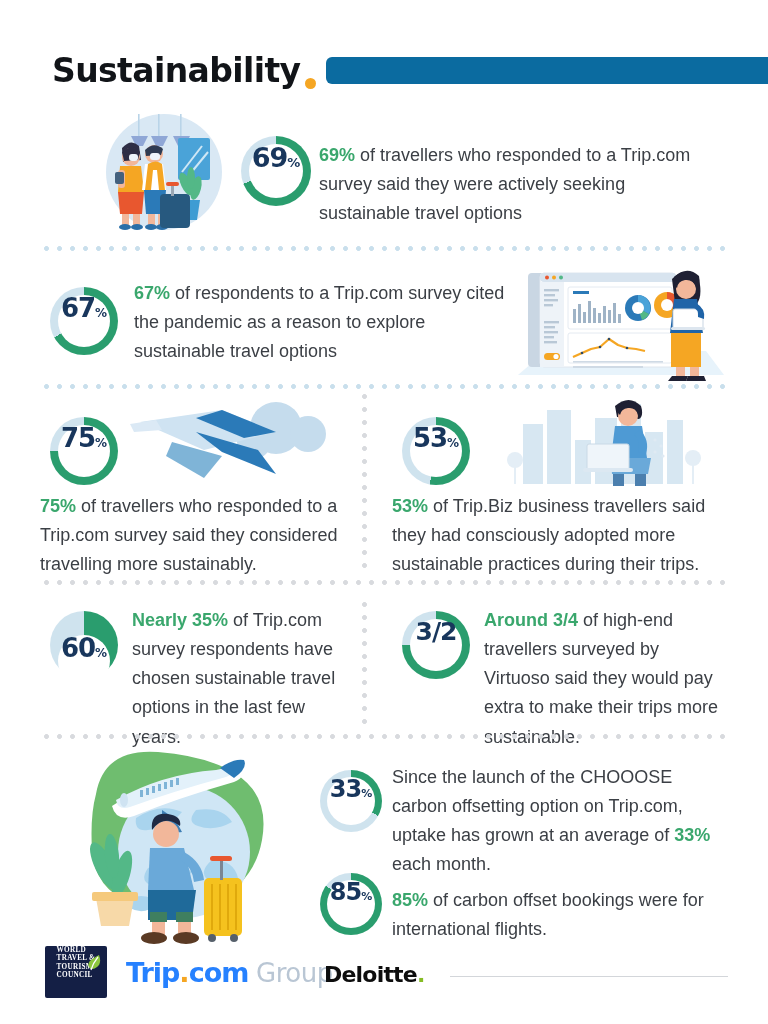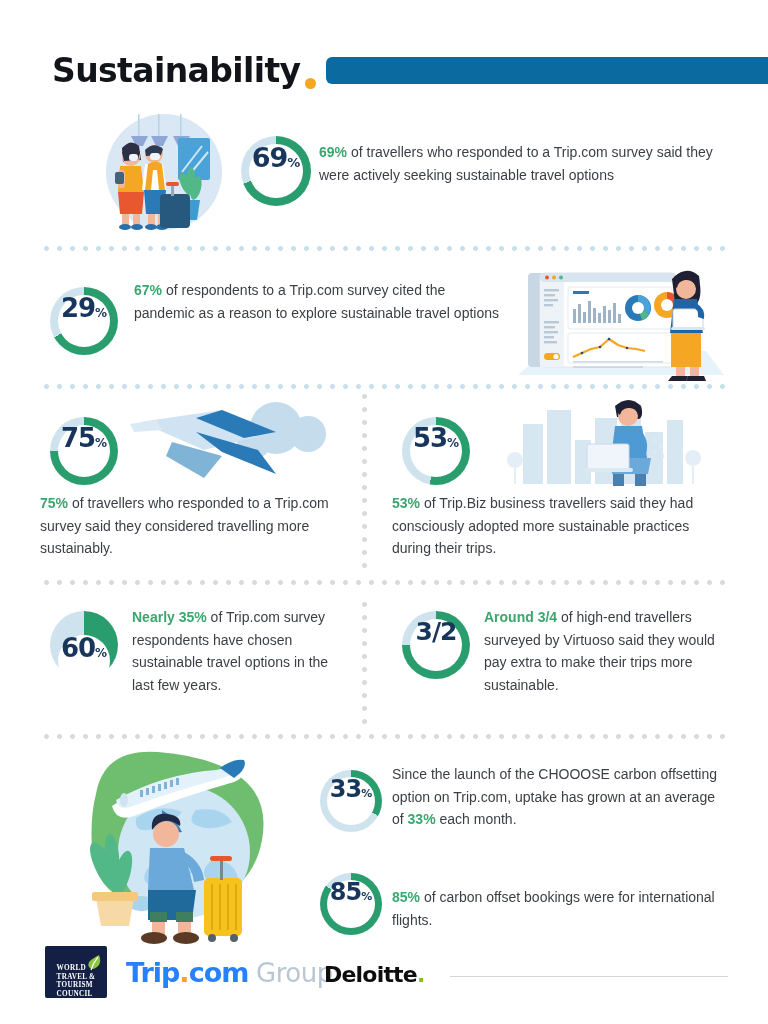--- a/index.html
+++ b/index.html
@@ -40,30 +40,30 @@
     position:absolute; border-radius:50%; background:#fff;
     display:flex; align-items:baseline; justify-content:center;
   }
   .donut .num {
     color:#18365c; font-weight:800; font-family:"DejaVu Sans", sans-serif;
     letter-spacing:-1px; line-height:1;
   }
   .donut .pct { color:#18365c; font-weight:700; font-family:"DejaVu Sans", sans-serif; }
 
   
-  .stat-text { position:absolute; color:#3b3f45; font-size:14px; line-height:1.62; }
+  .stat-text { position:absolute; color:#3b3f45; font-size:18px; line-height:1.62; }
   .stat-text .hl { color:#3aa76d; font-weight:700; }
 
   
   .illus { position:absolute; }
 
   
   .wttc {
     position:absolute; background:#141f45; color:#fff; border-radius:2px;
-    display:flex; align-items:flex-end; justify-content:center;
+    display:flex; align-items:flex-start; justify-content:center;
   }
   .wttc-txt { font-size:7.2px; font-weight:700; line-height:1.18; letter-spacing:.3px;
     font-family:"Liberation Serif", serif; text-align:left; }
   .trip-logo { position:absolute; font-family:"DejaVu Sans", sans-serif; font-weight:800; letter-spacing:-1px; white-space:nowrap; }
   .trip-logo .t1 { color:#2681ff; font-size:27px; }
   .trip-logo .dot { color:#f5a623; font-size:27px; }
   .trip-logo .t2 { color:#2681ff; font-size:27px; }
   .trip-logo .grp { color:#b9c6d4; font-size:26px; font-weight:400; letter-spacing:-0.5px; }
   .trip-logo .tm { color:#b9c6d4; font-size:9px; vertical-align:super; }
   .deloitte { position:absolute; font-family:"DejaVu Sans", sans-serif; font-weight:800; font-size:22px; color:#0d0d0d; letter-spacing:-0.8px; white-space:nowrap; }
@@ -145,21 +145,21 @@
 
   <div class="stat-text" style="left:319px; top:141px; width:400px;">
     <span class="hl">69%</span><span> of travellers who responded to a Trip.com survey said they were actively seeking sustainable travel options</span>
   </div>
 
   <div class="hdots" style="top:246px;"></div>
 
   <div class="donut" style="left:50px; top:287px; width:68px; height:68px;
               background: conic-gradient(#2a9d6e 0% 67%, #cfe3ee 67% 100%);">
     <div class="hole" style="left:8px; top:8px; width:52px; height:52px;">
-      <span class="num" style="font-size:26px;">29</span>
+      <span class="num" style="font-size:26px;">67</span>
       <span class="pct" style="font-size:12px;">%</span>
     </div>
   </div>
 
   <div class="stat-text" style="left:134px; top:279px; width:372px;">
     <span class="hl">67%</span><span> of respondents to a Trip.com survey cited the pandemic as a reason to explore sustainable travel options</span>
   </div>
 
   <svg class="illus" style="left:510px; top:263px;" width="220" height="118" viewBox="0 0 220 118">
     <path d="M8 112 L36 88 H196 L214 112 Z" fill="#e7f3fb"></path>

